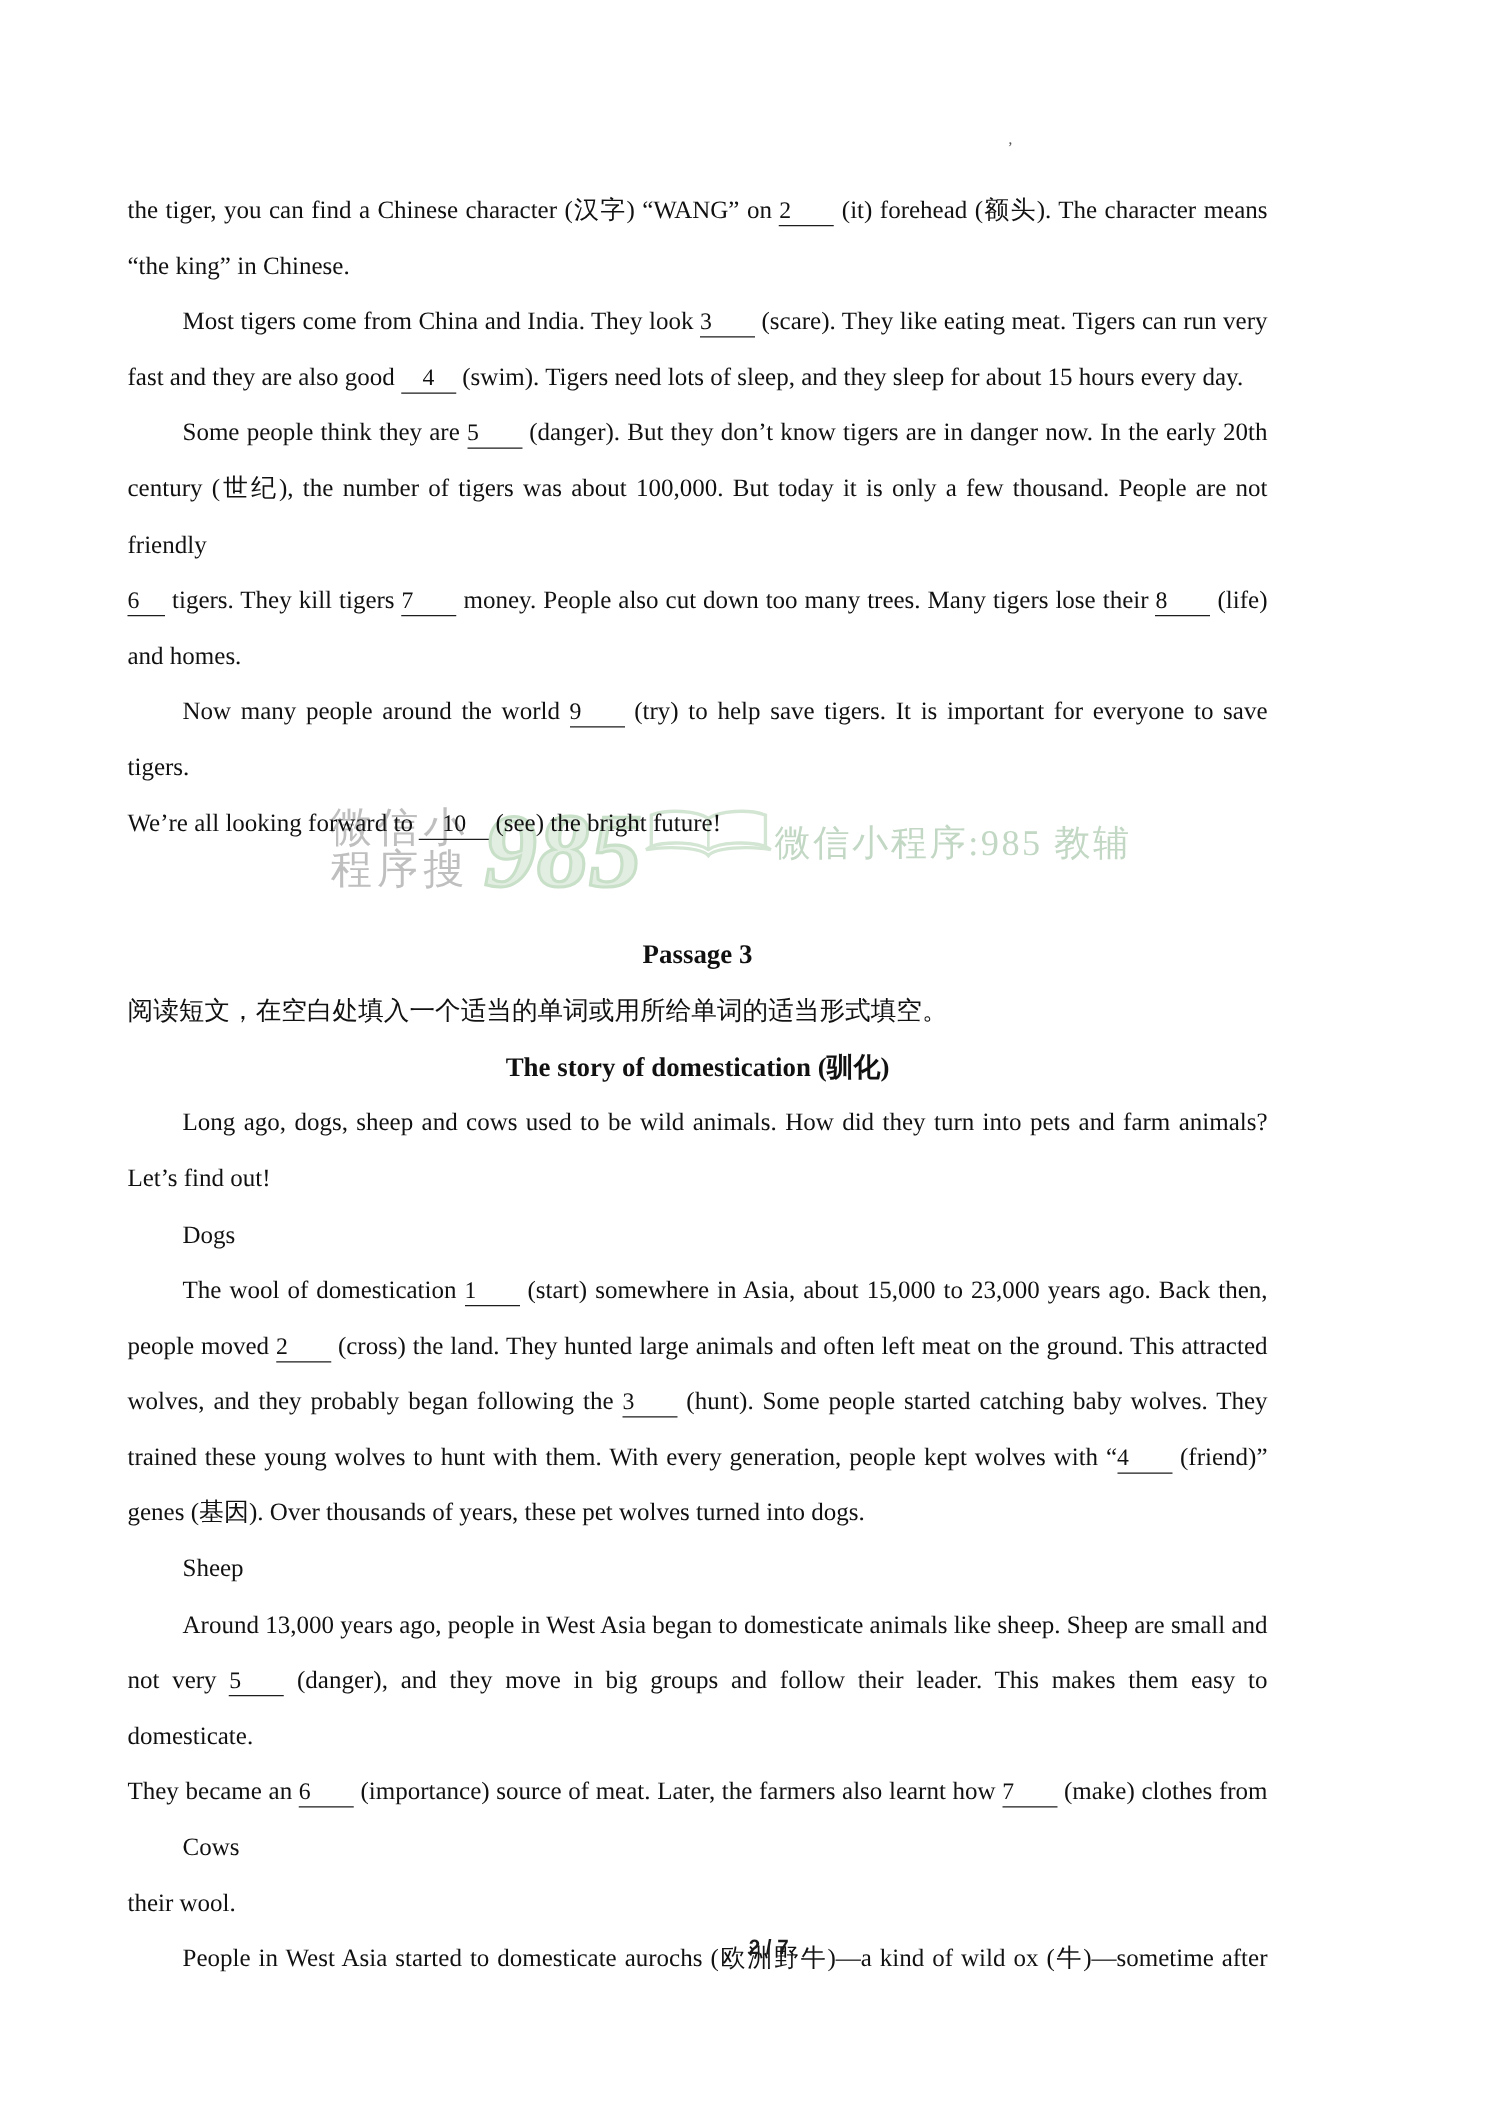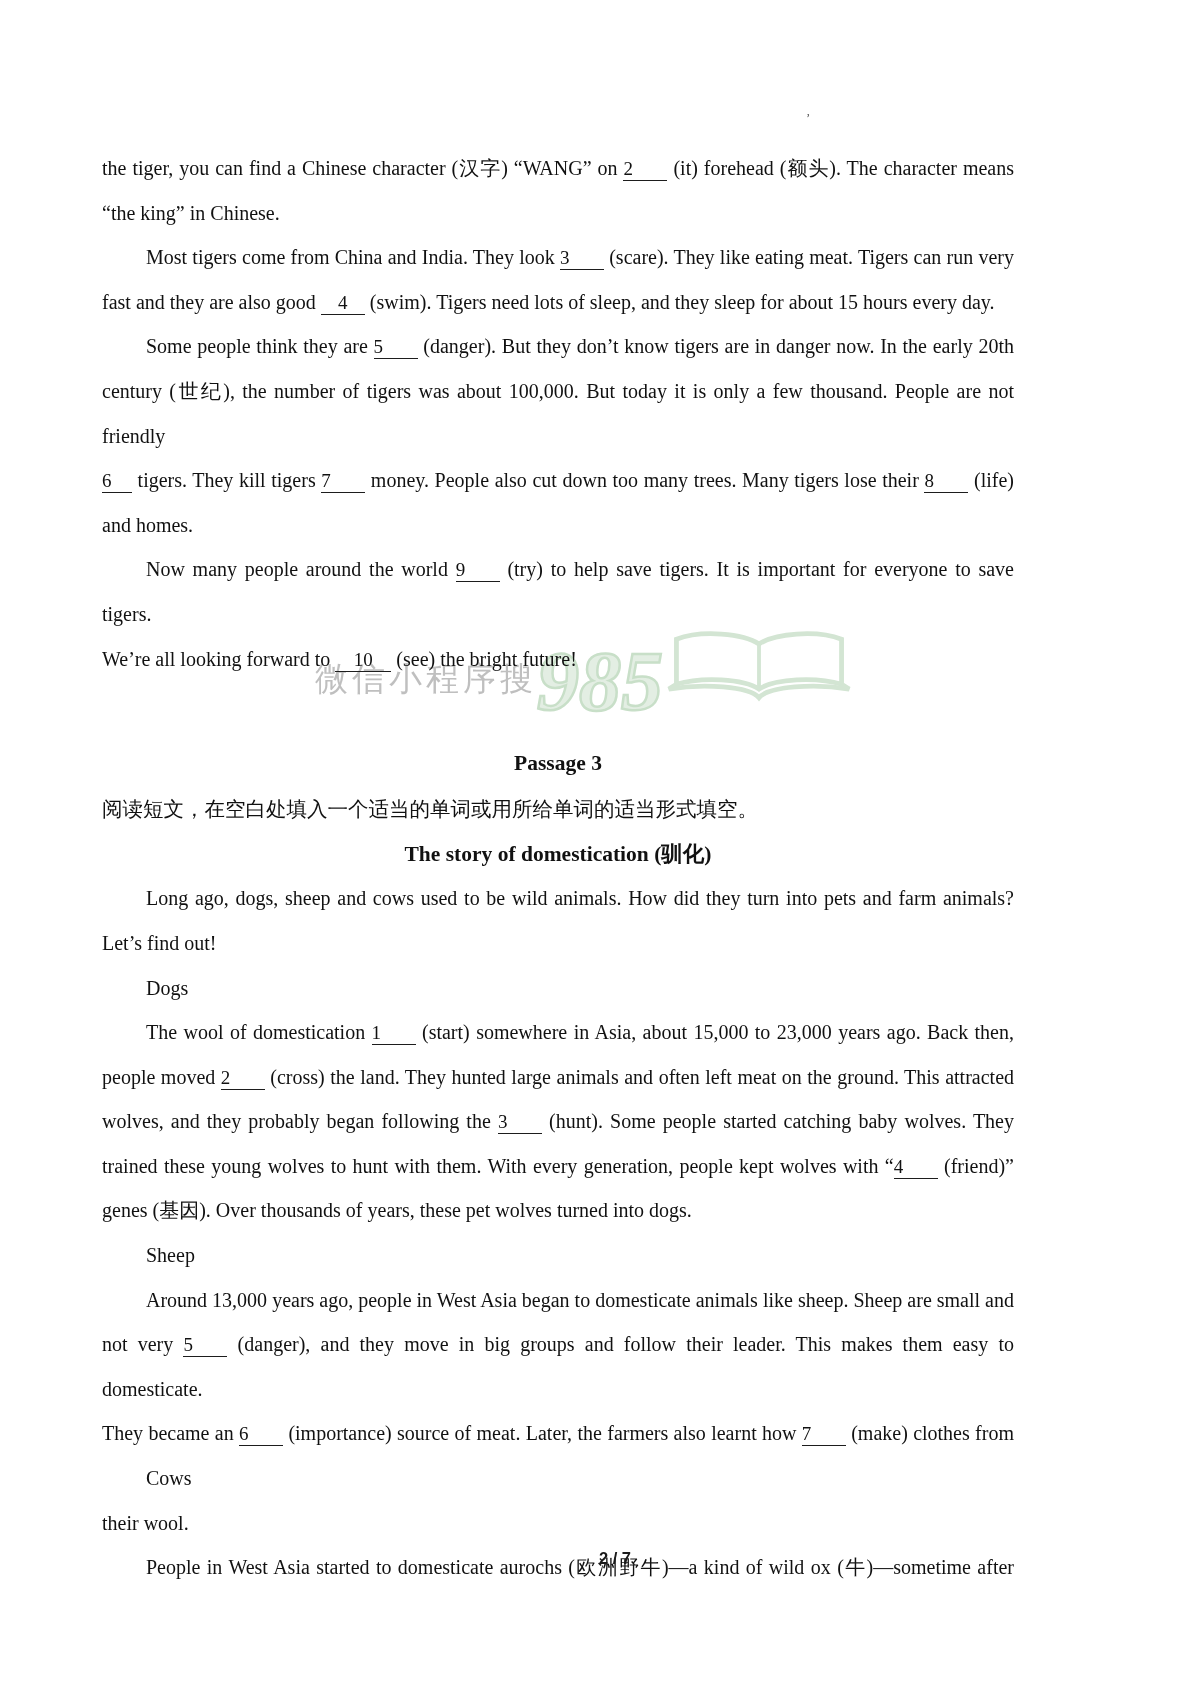--- a/index.html
+++ b/index.html
@@ -46,20 +46,21 @@
   <div class="speck">’</div>
 
   <div class="watermark">
     <div class="wm-top">微信小程序搜</div>
     <div class="wm-num">985</div>
     <svg class="wm-book" width="192" height="80" viewBox="0 0 200 82">
       <path d="M100 16 C84 5 40 1 14 11 L14 58 C40 50 84 52 100 63 C116 52 160 50 186 58 L186 11 C160 1 116 5 100 16 Z" fill="none" stroke="#d3e5d3" stroke-width="5"></path>
       <path d="M100 16 L100 63" fill="none" stroke="#d3e5d3" stroke-width="4"></path>
       <path d="M14 58 L6 63 C42 57 90 60 100 72 C110 60 158 57 194 63 L186 58" fill="none" stroke="#d3e5d3" stroke-width="5"></path>
     </svg>
+    <div class="wm-bottom">微信小程序:985 教辅</div>
   </div>
 
   <div class="content">
     <div id="p2-lines">
         <div class="line just"><span>the tiger, you can find a Chinese character (汉字) “WANG” on </span><span class="blank">2</span><span> (it) forehead (额头). The character means</span></div>
         <div class="line"><span>“the king” in Chinese.</span></div>
         <div class="line just ind"><span>Most tigers come from China and India. They look </span><span class="blank">3</span><span> (scare). They like eating meat. Tigers can run very</span></div>
         <div class="line"><span>fast and they are also good </span><span class="blank">4</span><span> (swim). Tigers need lots of sleep, and they sleep for about 15 hours every day.</span></div>
         <div class="line just ind"><span>Some people think they are </span><span class="blank">5</span><span> (danger). But they don’t know tigers are in danger now. In the early 20th</span></div>
         <div class="line just"><span>century (世纪), the number of tigers was about 100,000. But today it is only a few thousand. People are not friendly</span></div>

